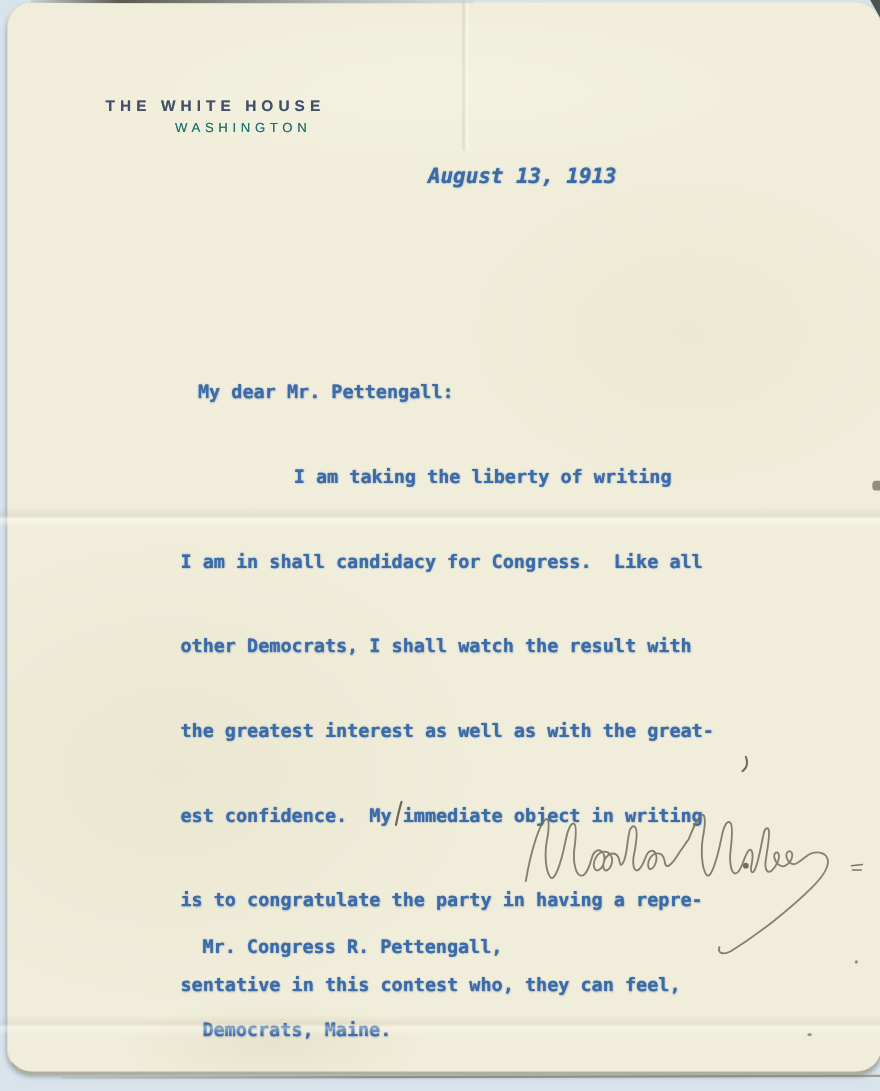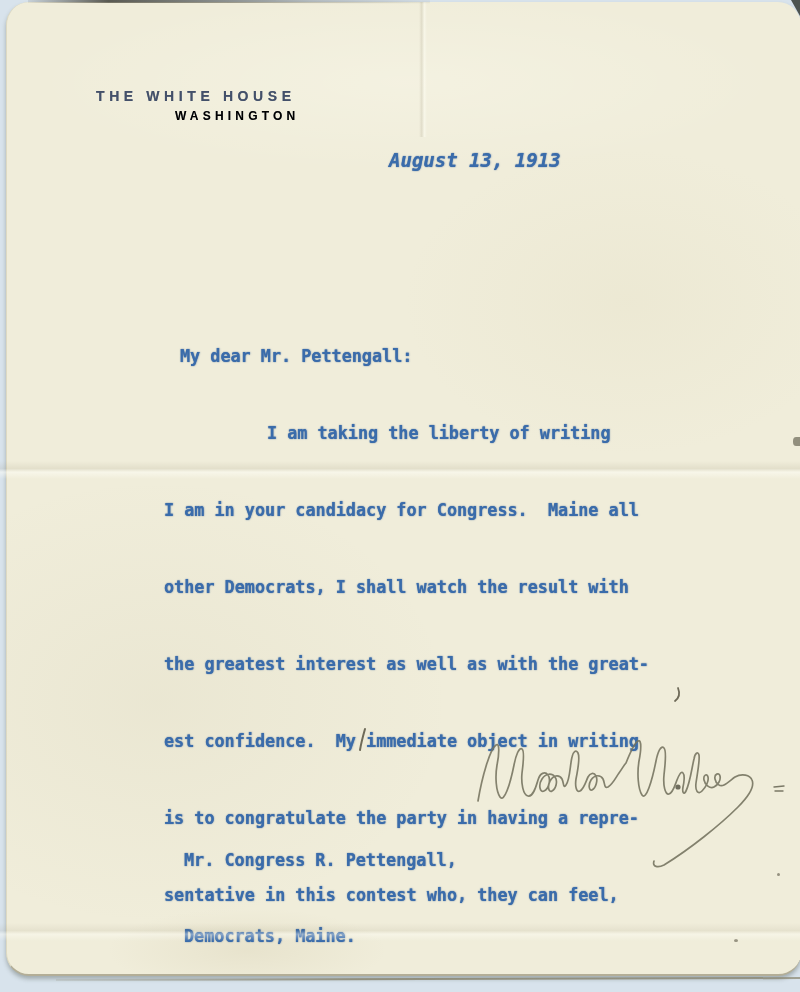--- a/index.html
+++ b/index.html
@@ -43,23 +43,23 @@
     background:rgba(70,65,50,0.55);border-radius:45% 0 0 45%;}
 
   .letterhead1{
     position:absolute;left:89px;top:86px;
     font-family:"Liberation Sans", sans-serif;font-weight:700;
     font-size:14px;letter-spacing:4.6px;color:#43506a;
     text-shadow:0 0 0.5px rgba(62,74,100,0.6);
     white-space:pre;
   }
   .letterhead2{
-    position:absolute;left:168px;top:107px;
-    font-family:"Liberation Sans", sans-serif;font-weight:700;
-    font-size:12px;letter-spacing:4.2px;color:#000000;
+    position:absolute;left:152px;top:107px;
+    font-family:"Liberation Sans", sans-serif;font-weight:400;
+    font-size:12px;letter-spacing:4.2px;color:#0f766e;
     text-shadow:0 0 0.5px rgba(62,74,100,0.6);
     white-space:pre;
   }
   .type{
     color:#3a6cab;font-weight:bold;white-space:pre;
     text-shadow:0 0 1px rgba(46,90,150,0.75), 0.4px 0.4px 1.8px rgba(46,90,150,0.35);
   }
   .date-line{position:absolute;left:382px;top:147px;font-size:19px;}
   .text-block{position:absolute;left:157px;top:296px;font-size:16.8px;}
   .tline{height:37px;line-height:37px;}
@@ -80,21 +80,21 @@
   <div class="crease-v"></div>
 
   <div class="letterhead1" style="color: rgb(67, 80, 106);">THE WHITE HOUSE</div>
   <div class="letterhead2">WASHINGTON</div>
 
   <div class="type date-line" style="color: rgb(58, 108, 171); font-style: italic;">August 13, 1913</div>
 
   <div class="text-block type" style="color: rgb(58, 108, 171);">
     <div class="tline ind-salutation">My dear Mr. Pettengall:</div>
     <div class="tline ind-tab">I am taking the liberty of writing</div>
-    <div class="tline">I am in your candidacy for Congress.  Maine all</div>
+    <div class="tline">I am in shall candidacy for Congress.  Like all</div>
     <div class="tline">other Democrats, I shall watch the result with</div>
     <div class="tline">the greatest interest as well as with the great-</div>
     <div class="tline">est confidence.  My immediate object in writing</div>
     <div class="tline">is to congratulate the party in having a repre-</div>
     <div class="tline">sentative in this contest who, they can feel,</div>
     
     
     
   </div>
 

